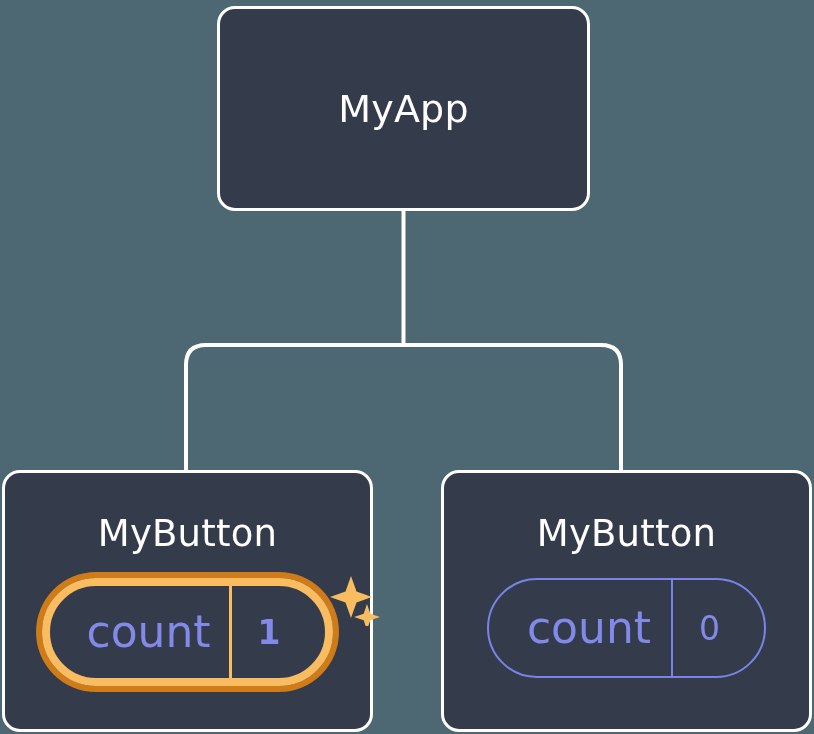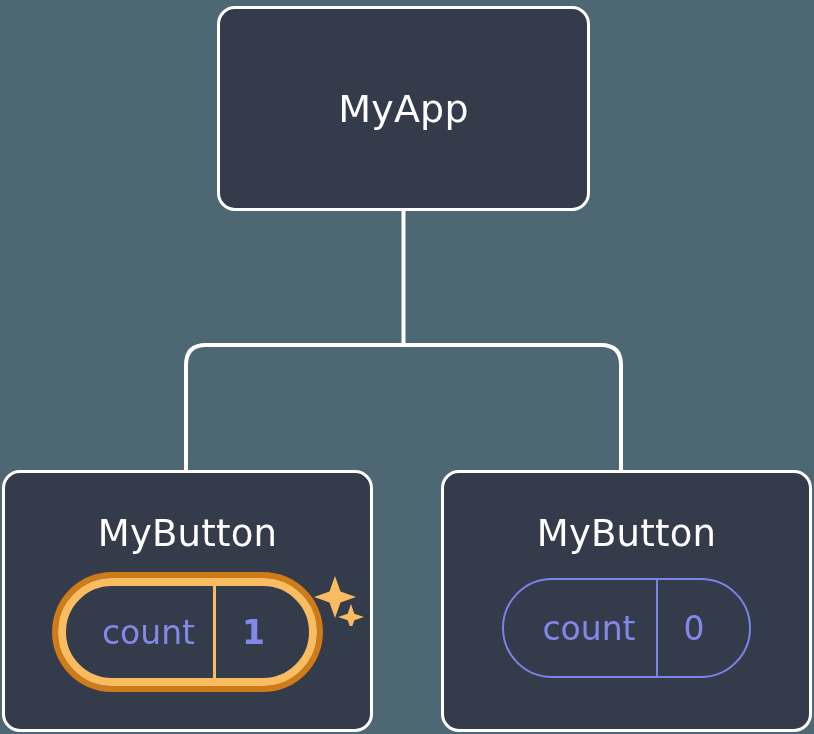--- a/index.html
+++ b/index.html
@@ -94,21 +94,21 @@
     overflow: hidden;
   }
   .pill-cell {
     display: flex;
     align-items: center;
     justify-content: center;
     line-height: 1;
     white-space: nowrap;
   }
   .pill-key {
-    font-size: 33px;
+    font-size: 44px;
     font-weight: 400;
   }
   .pill-val {
     font-size: 33px;
   }
 
   
   .pill-plain {
     border: 2px solid #7c83e8;
     background: transparent;

